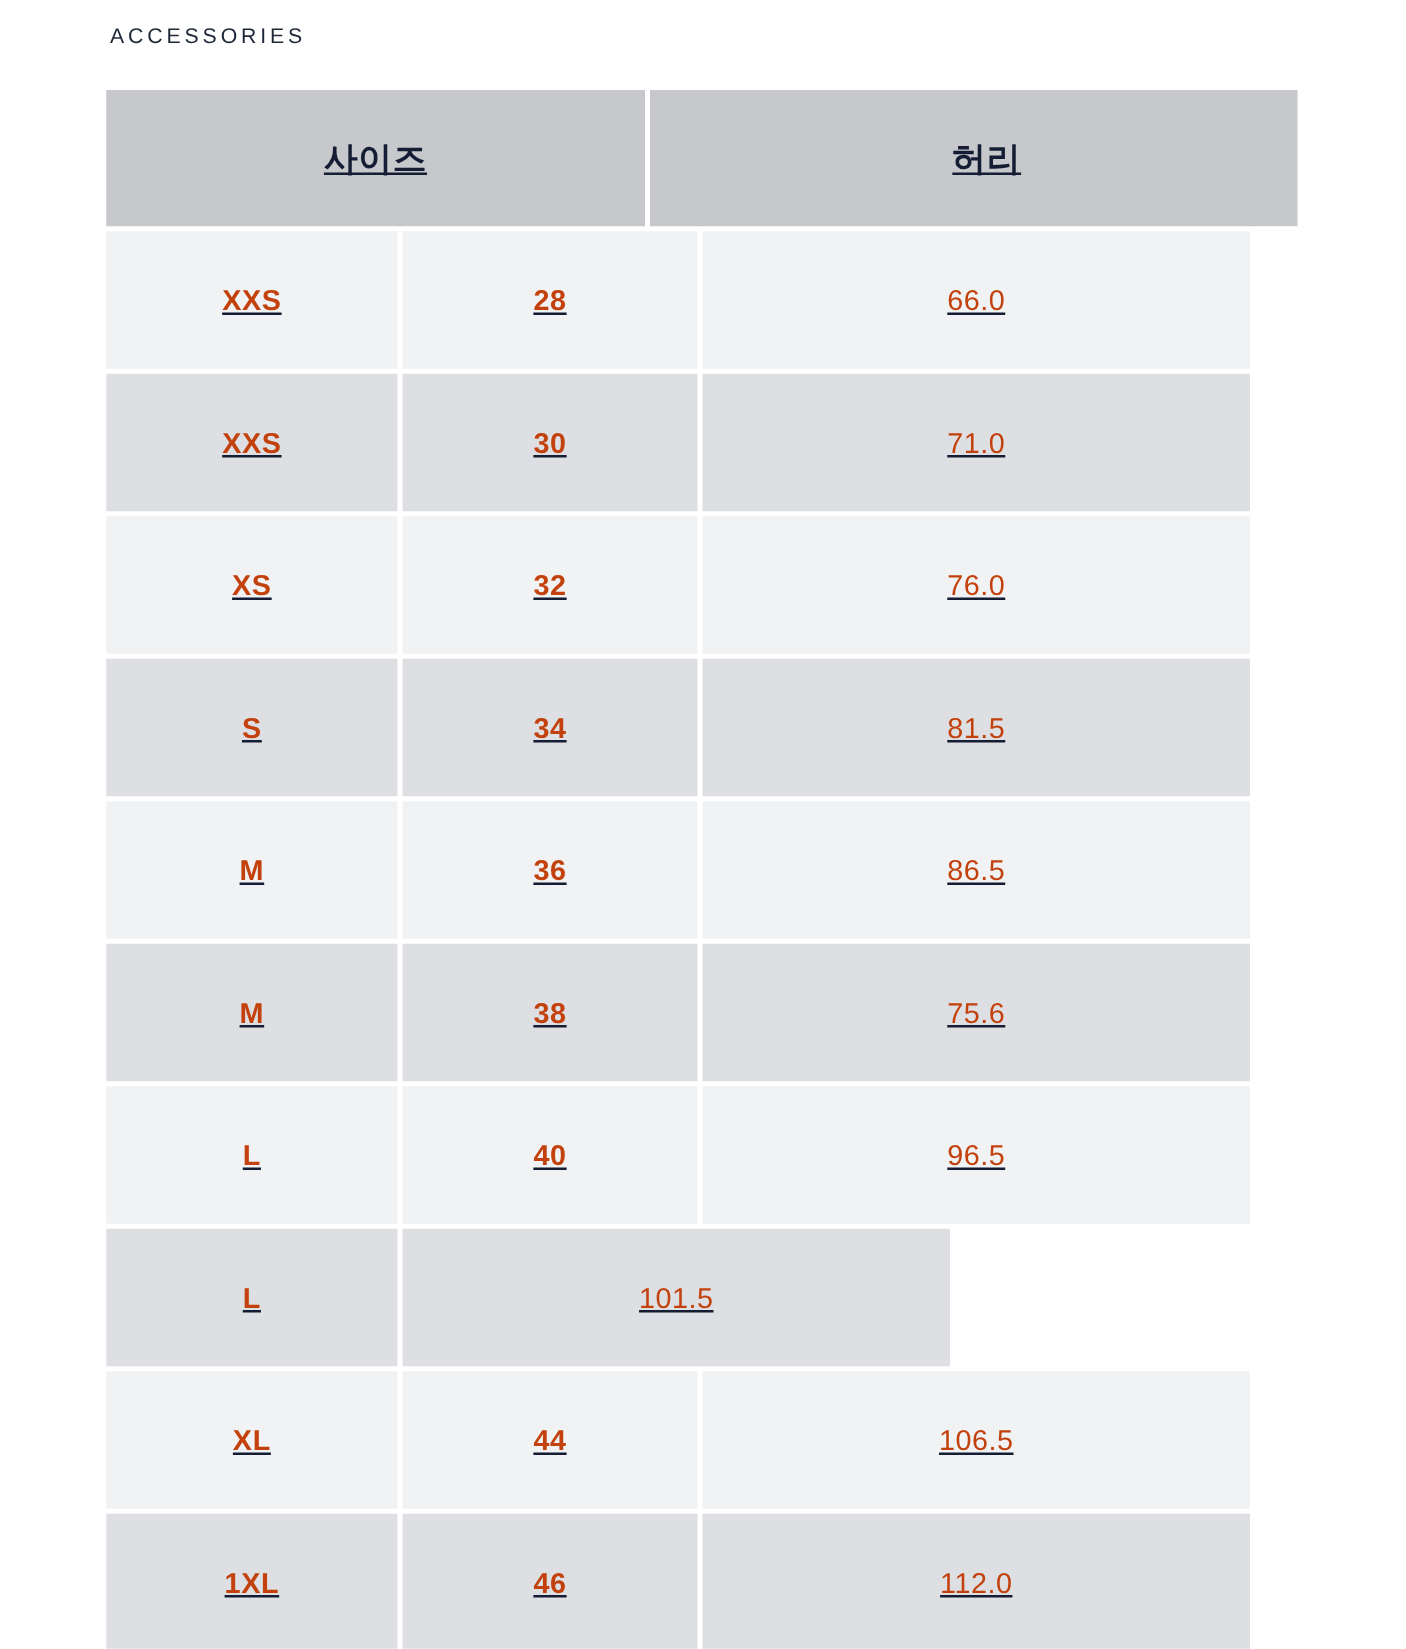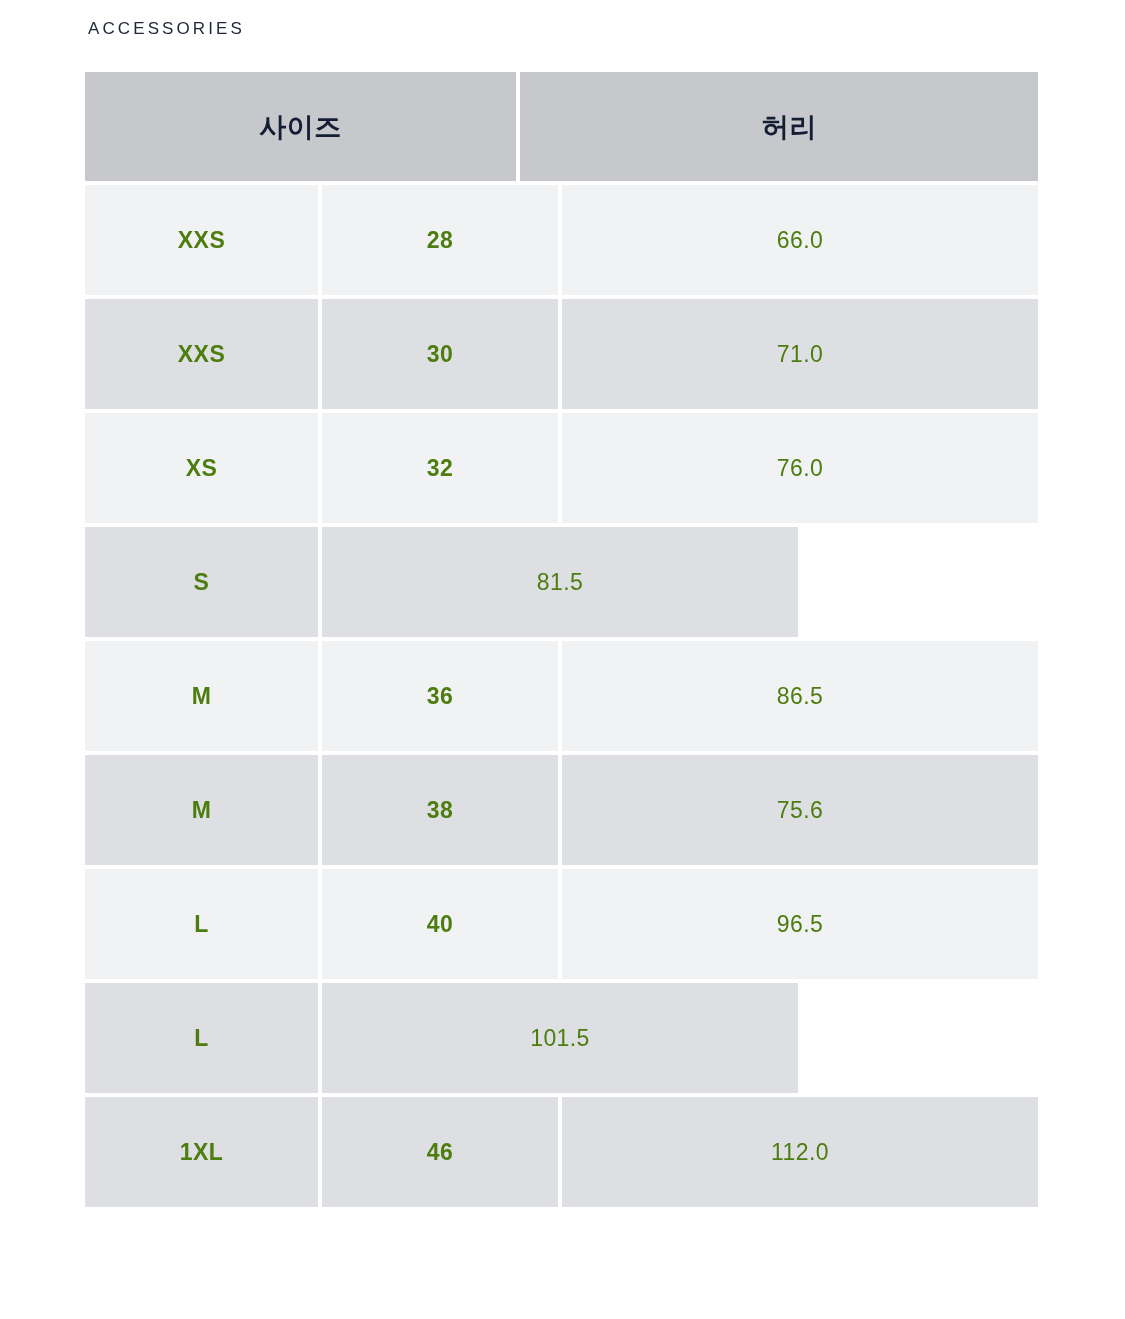--- a/index.html
+++ b/index.html
@@ -41,20 +41,21 @@
     position: absolute;
     left: 85px;
     top: 72px;
     width: 953px;
   }
 
   .table-row {
     display: flex;
     width: 100%;
     margin-bottom: 4px;
+    text-decoration: underline;
   }
 
   
   .header-row { margin-bottom: 4px; }
 
   .header-cell {
     background: #c6c8cc;
     height: 109px;
     display: flex;
     align-items: center;
@@ -67,26 +68,26 @@
   .header-cell.size-head { width: 473px; margin-right: 4px; }
   .header-cell.waist-head { width: 546px; padding-left: 21px; }
 
   
   .cell {
     height: 110px;
     display: flex;
     align-items: center;
     justify-content: center;
     font-size: 23px;
-    color: #4d7c0f;
+    color: #c2410c;
     box-sizing: border-box;
   }
   .cell.c-letter  { width: 233px; margin-right: 4px; font-weight: 700; letter-spacing: 0.5px; }
   .cell.c-number  { width: 236px; margin-right: 4px; font-weight: 700; letter-spacing: 0.5px; }
-  .cell.c-waist   { width: 476px; font-weight: 400; letter-spacing: 0.4px; }
+  .cell.c-waist   { width: 438px; font-weight: 400; letter-spacing: 0.4px; }
 
   .row-odd  .cell { background: #f1f2f4; }
   .row-even .cell { background: #dedfe3; }
 
 </style>
 </head>
 <body>
 
 <div class="page">
 
@@ -110,20 +111,21 @@
           <div class="cell c-number">30</div>
           <div class="cell c-waist">71.0</div>
         </div>
         <div class="table-row row-odd">
           <div class="cell c-letter">XS</div>
           <div class="cell c-number">32</div>
           <div class="cell c-waist">76.0</div>
         </div>
         <div class="table-row row-even">
           <div class="cell c-letter">S</div>
+          <div class="cell c-number">34</div>
           <div class="cell c-waist">81.5</div>
         </div>
         <div class="table-row row-odd">
           <div class="cell c-letter">M</div>
           <div class="cell c-number">36</div>
           <div class="cell c-waist">86.5</div>
         </div>
         <div class="table-row row-even">
           <div class="cell c-letter">M</div>
           <div class="cell c-number">38</div>
@@ -131,20 +133,25 @@
         </div>
         <div class="table-row row-odd">
           <div class="cell c-letter">L</div>
           <div class="cell c-number">40</div>
           <div class="cell c-waist">96.5</div>
         </div>
         <div class="table-row row-even">
           <div class="cell c-letter">L</div>
           <div class="cell c-waist">101.5</div>
         </div>
+        <div class="table-row row-odd">
+          <div class="cell c-letter">XL</div>
+          <div class="cell c-number">44</div>
+          <div class="cell c-waist">106.5</div>
+        </div>
         <div class="table-row row-even">
           <div class="cell c-letter">1XL</div>
           <div class="cell c-number">46</div>
           <div class="cell c-waist">112.0</div>
         </div>
       </div>
 
   </div>
 
 </div>

